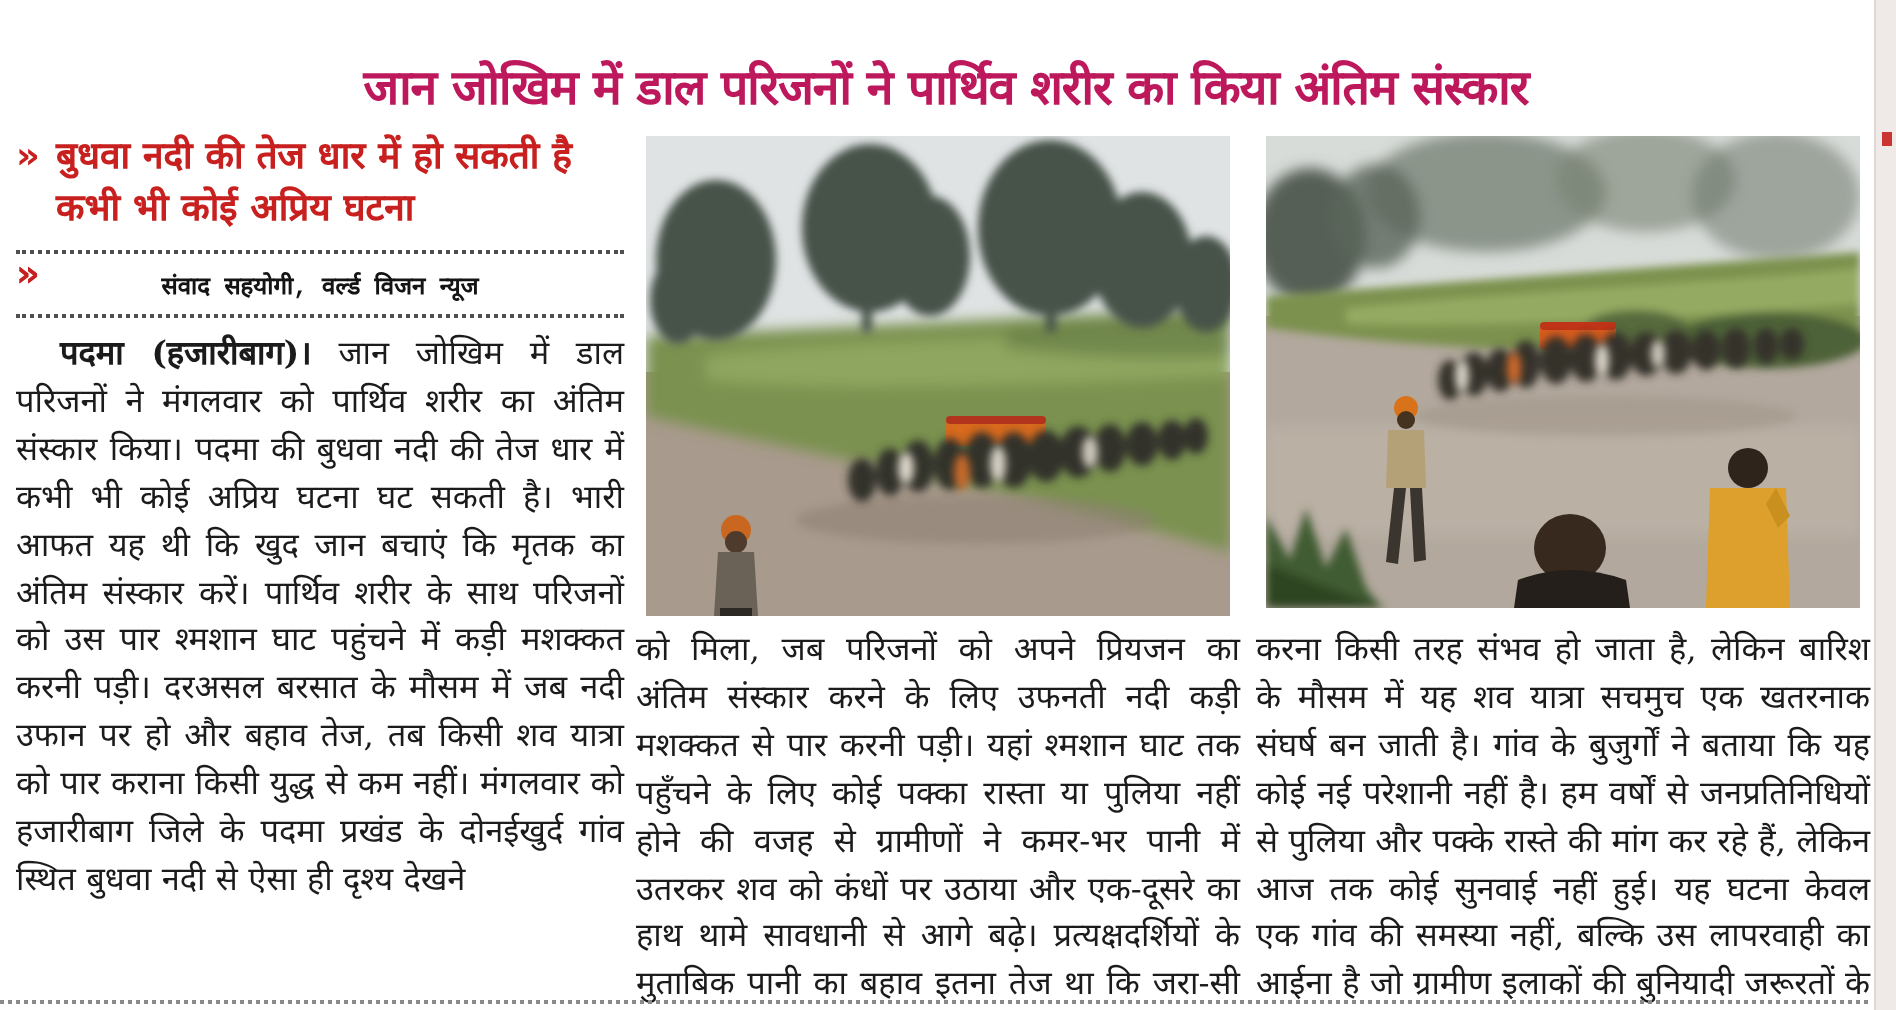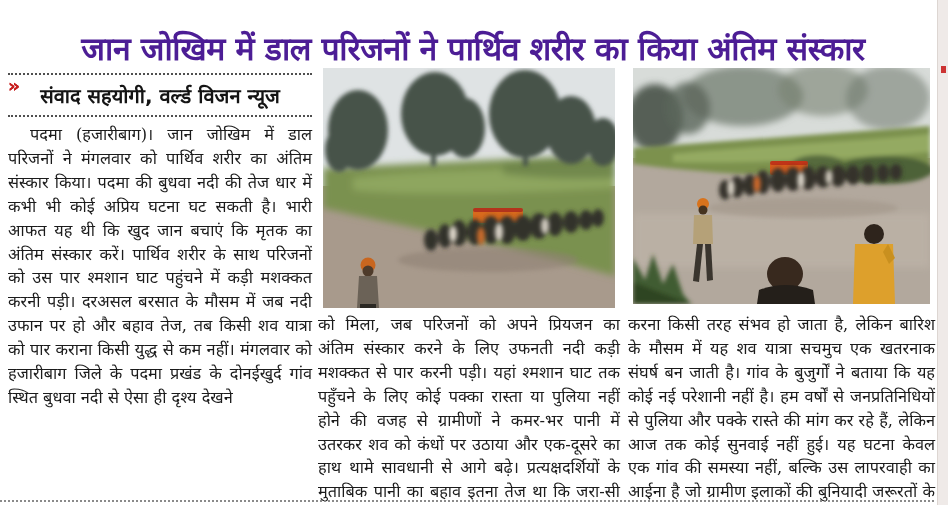--- a/index.html
+++ b/index.html
@@ -3,43 +3,44 @@
 <meta charset="utf-8">
 <style>
   html,body{margin:0;padding:0;background:#ffffff;}
   .page{
     position:relative; width:948px; height:505px; background:#ffffff;
     font-family:"DejaVu Sans","Liberation Sans",sans-serif;
     color:#1b1b1b; overflow:hidden;
   }
   .headline{
     position:absolute; left:4px; top:0px; width:938px; height:58px;
-    font-size:32px; line-height:56px; font-weight:700; text-align:center;
-    color:#4c1d95; letter-spacing:-0.5px; white-space:nowrap;
+    font-size:24px; line-height:56px; font-weight:700; text-align:center;
+    color:#be185d; letter-spacing:-0.5px; white-space:nowrap;
   }
   
   .col-left{position:absolute; left:8px; top:66px; width:304px;}
   .bullet-list{list-style:none; margin:0; padding:0;}
   .bullet-item{
     position:relative; padding-left:20px; margin-bottom:7px;
     font-size:18.5px; line-height:26px; font-weight:700; color:#c81f1f;
     text-align:left;
   }
   .bullet-marker{position:absolute; left:0; top:0; font-weight:700;}
   .rule-dotted{border-top:2px dotted #4f4f4f; height:0; margin:6px 0 0 0;}
   .byline{
-    text-align:center; font-weight:700; font-size:20px; color:#141414;
+    text-align:center; font-weight:700; font-size:12px; color:#141414;
     padding:7px 0 6px 0;
+    font-family:Liberation Mono, monospace;
   }
   .body-text{
     margin:6px 0 0 0; font-size:16.3px; line-height:23.9px;
     text-align:justify; color:#1b1b1b;
     font-family:"DejaVu Serif","Liberation Serif",serif;
   }
-  .body-text .lead{font-weight:400;}
+  .body-text .lead{font-weight:700;}
   .col-left .body-text{text-indent:22px;}
   
   .photo{position:absolute; display:block;}
   .photo-1{left:323px; top:68px;}
   .photo-2{left:633px; top:68px;}
   .col-mid-text{position:absolute; left:318px; top:313px; width:302px;}
   .col-right-text{position:absolute; left:628px; top:313px; width:307px;}
   .col-mid-text .body-text, .col-right-text .body-text{margin:0;}
   
   .edge-strip{
@@ -53,20 +54,21 @@
 <body>
 
 <div class="page">
 
   <h1 class="headline">जान जोखिम में डाल परिजनों ने पार्थिव शरीर का किया अंतिम संस्कार</h1>
 
   <div class="col-left">
     <ul class="bullet-list">
       <li class="bullet-item">
         <span class="bullet-marker">»</span>
+        <span>बुधवा नदी की तेज धार में हो सकती है कभी भी कोई अप्रिय घटना</span>
       </li>
       <li class="bullet-item">
         <span class="bullet-marker">»</span>
       </li>
       <li class="bullet-item">
         <span class="bullet-marker">»</span>
       </li>
     </ul>
     <div class="rule-dotted"></div>
     <div class="byline">संवाद सहयोगी, वर्ल्ड विजन न्यूज</div>

